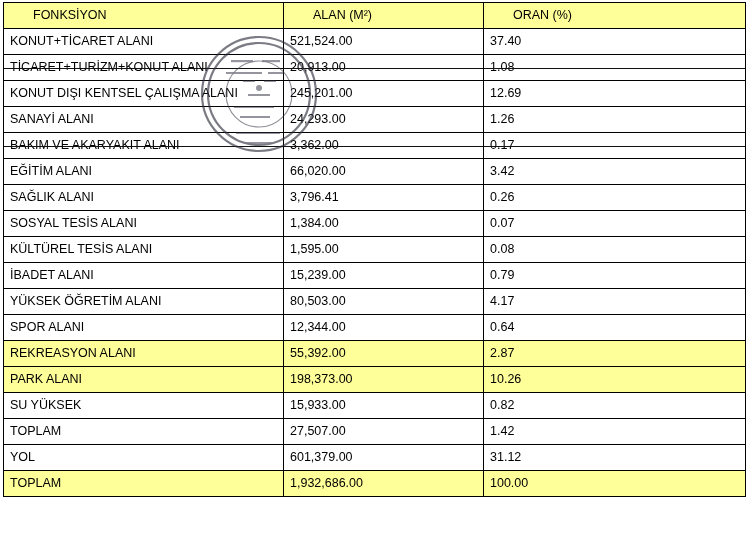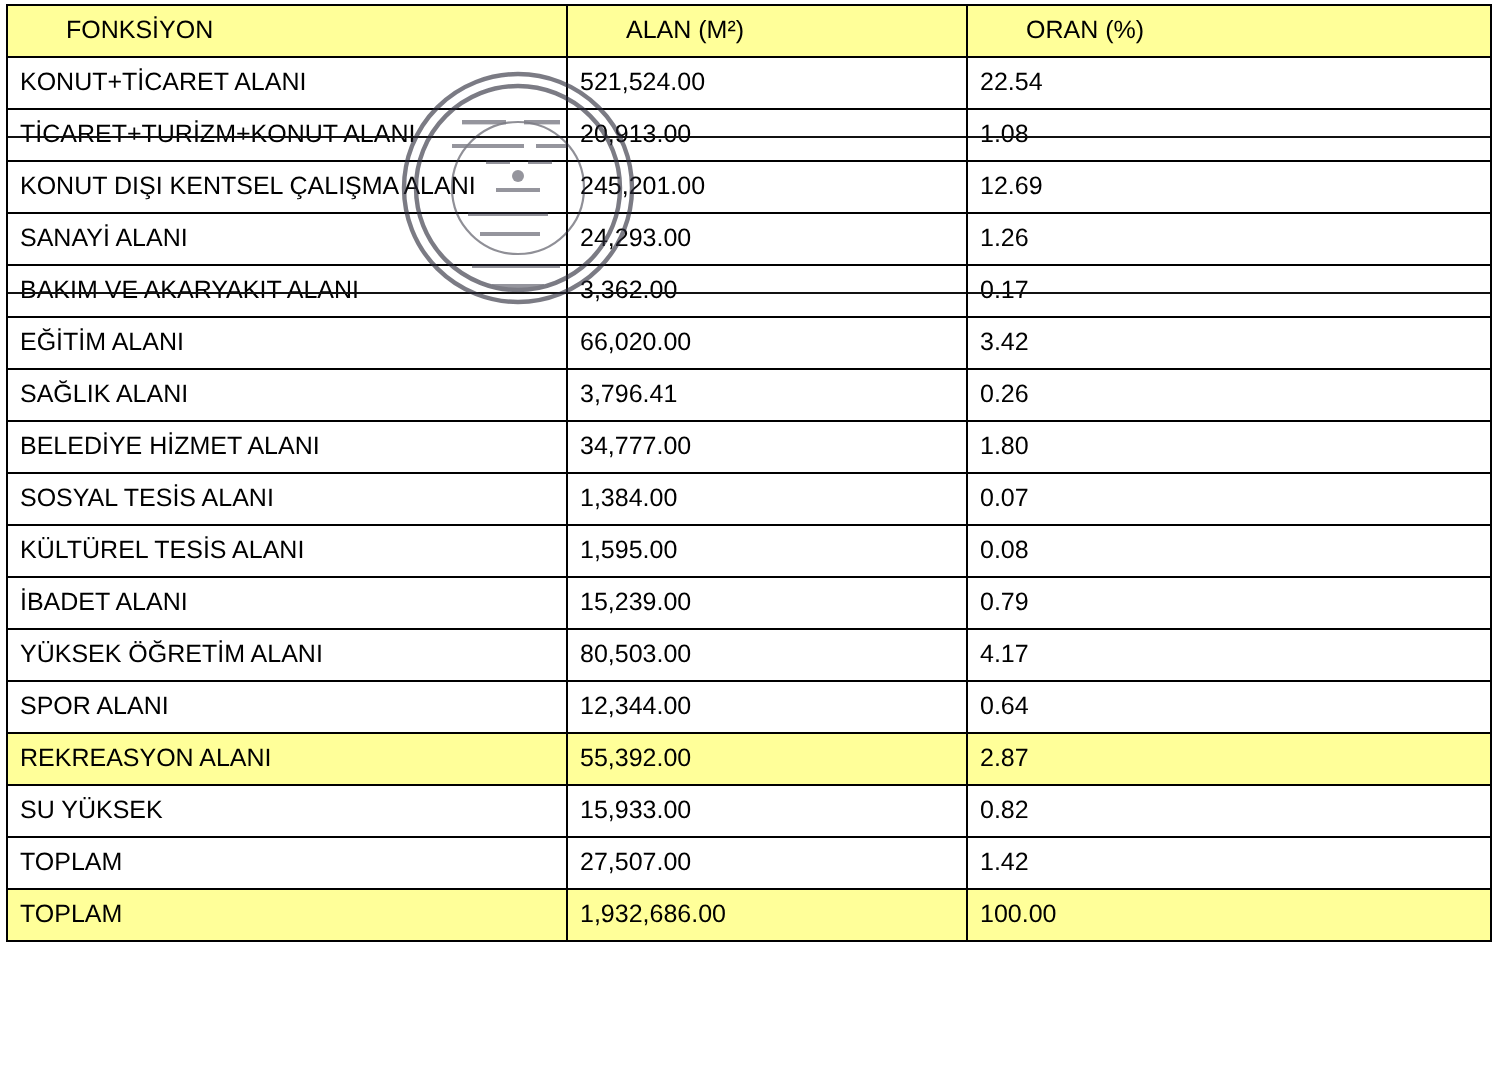--- a/index.html
+++ b/index.html
@@ -93,21 +93,21 @@
       <tr>
         <th>FONKSİYON</th>
         <th>ALAN (M²)</th>
         <th>ORAN (%)</th>
       </tr>
     </thead>
     <tbody>
         <tr>
           <td>KONUT+TİCARET ALANI</td>
           <td>521,524.00</td>
-          <td>22.54</td>
+          <td>37.40</td>
         </tr>
         <tr>
           <td class="struck">TİCARET+TURİZM+KONUT ALANI</td>
           <td class="struck">20,913.00</td>
           <td class="struck">1.08</td>
         </tr>
         <tr>
           <td>KONUT DIŞI KENTSEL ÇALIŞMA ALANI</td>
           <td>245,201.00</td>
           <td>12.69</td>
@@ -124,25 +124,20 @@
         </tr>
         <tr>
           <td>EĞİTİM ALANI</td>
           <td>66,020.00</td>
           <td>3.42</td>
         </tr>
         <tr>
           <td>SAĞLIK ALANI</td>
           <td>3,796.41</td>
           <td>0.26</td>
-        </tr>
-        <tr>
-          <td>BELEDİYE HİZMET ALANI</td>
-          <td>34,777.00</td>
-          <td>1.80</td>
         </tr>
         <tr>
           <td>SOSYAL TESİS ALANI</td>
           <td>1,384.00</td>
           <td>0.07</td>
         </tr>
         <tr>
           <td>KÜLTÜREL TESİS ALANI</td>
           <td>1,595.00</td>
           <td>0.08</td>
@@ -160,29 +155,39 @@
         <tr>
           <td>SPOR ALANI</td>
           <td>12,344.00</td>
           <td>0.64</td>
         </tr>
         <tr class="hl">
           <td>REKREASYON ALANI</td>
           <td>55,392.00</td>
           <td>2.87</td>
         </tr>
+        <tr class="hl">
+          <td>PARK ALANI</td>
+          <td>198,373.00</td>
+          <td>10.26</td>
+        </tr>
         <tr>
           <td>SU YÜKSEK</td>
           <td>15,933.00</td>
           <td>0.82</td>
         </tr>
         <tr>
           <td>TOPLAM</td>
           <td>27,507.00</td>
           <td>1.42</td>
+        </tr>
+        <tr>
+          <td>YOL</td>
+          <td>601,379.00</td>
+          <td>31.12</td>
         </tr>
         <tr class="total">
           <td>TOPLAM</td>
           <td>1,932,686.00</td>
           <td>100.00</td>
         </tr>
       </tbody>
   </table>
 
   <div class="stamp">

